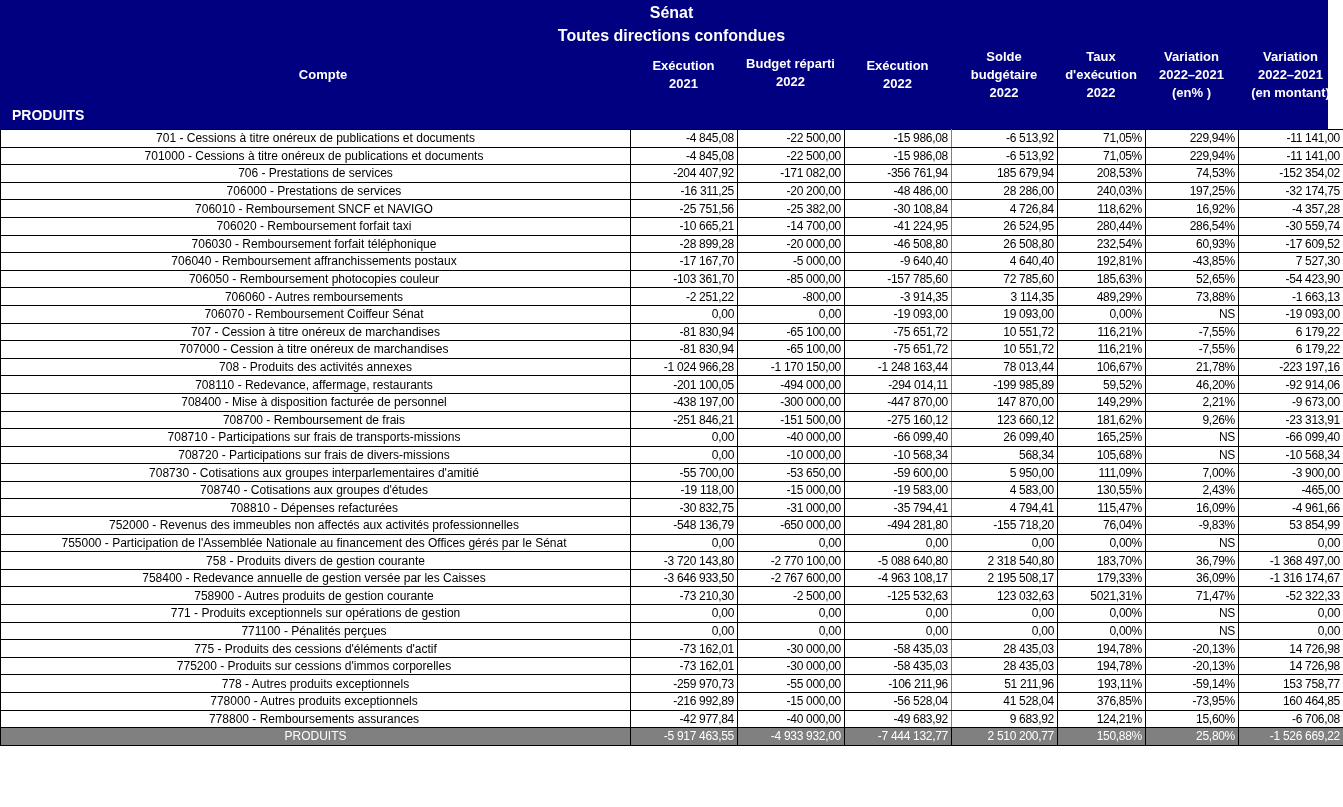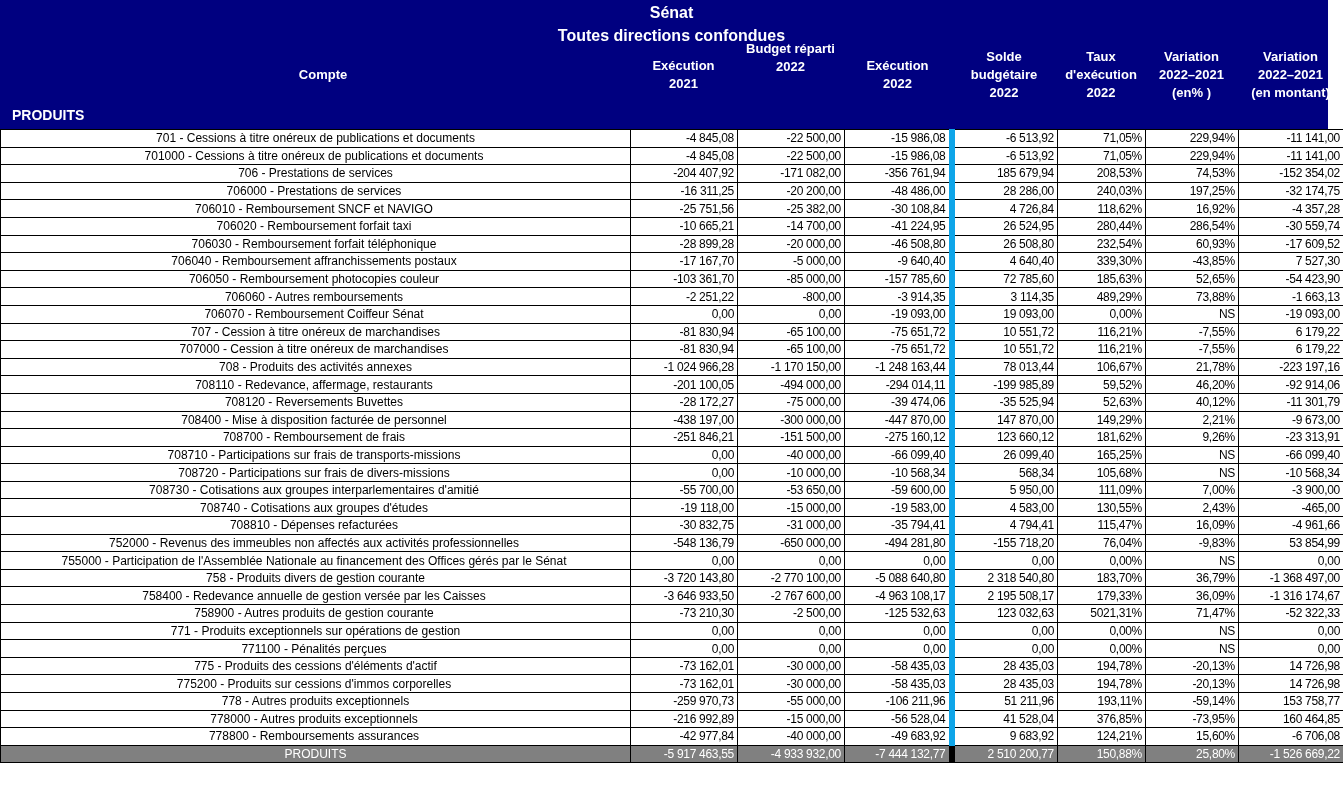--- a/index.html
+++ b/index.html
@@ -8,34 +8,34 @@
   .header { background:#000080; color:#ffffff; height:129px; position:relative; }
   .title1 { position:absolute; top:4px; left:0; width:1343px; text-align:center; font-weight:bold; font-size:16px; }
   .title2 { position:absolute; top:27px; left:0; width:1343px; text-align:center; font-weight:bold; font-size:16px; }
   .hcol { position:absolute; top:48px; font-weight:bold; font-size:13px; text-align:center; line-height:18px; white-space:pre-line; }
   .section { position:absolute; left:12px; top:107px; font-weight:bold; font-size:14px; }
   table { border-collapse:collapse; table-layout:fixed; width:1343px; font-family:"Liberation Sans Narrow","Liberation Sans", sans-serif; font-size:12px; }
   td { border:1px solid #000; height:16.6px; padding:0 3px; white-space:nowrap; overflow:hidden; line-height:16px; }
   td.num { text-align:right; letter-spacing:-0.3px; }
   td.label { text-align:center; }
   tr.sub td.label { padding-left:0; }
-  td.thick { border-right:6px solid #0ea5e9; }
+  td.thick { border-right:1px solid #0ea5e9; }
   tr.total td { background:#808080; color:#ffffff; border-color:#000; }
 </style>
 </head>
 <body>
 
 <div class="sheet">
   <div class="header">
     <div class="title1">Sénat</div>
     <div class="title2">Toutes directions confondues</div>
     <div class="hcol" style="left:8px;width:630px;top:66px;">Compte</div>
     <div class="hcol" style="left:630px;width:107px;top:57px;">Exécution
 2021</div>
-    <div class="hcol" style="left:737px;width:107px;top:40px;">Budget réparti
+    <div class="hcol" style="left:737px;width:107px;top:55px;">Budget réparti
 2022</div>
     <div class="hcol" style="left:844px;width:107px;top:57px;">Exécution
 2022</div>
     <div class="hcol" style="left:951px;width:106px;">Solde
 budgétaire
 2022</div>
     <div class="hcol" style="left:1057px;width:88px;">Taux
 d'exécution
 2022</div>
     <div class="hcol" style="left:1145px;width:93px;">Variation
@@ -128,21 +128,21 @@
           <td class="num">232,54%</td>
           <td class="num">60,93%</td>
           <td class="num">-17 609,52</td>
         </tr>
         <tr class="sub">
           <td class="label">706040 - Remboursement affranchissements postaux</td>
           <td class="num">-17 167,70</td>
           <td class="num">-5 000,00</td>
           <td class="num thick">-9 640,40</td>
           <td class="num">4 640,40</td>
-          <td class="num">339,30%</td>
+          <td class="num">192,81%</td>
           <td class="num">-43,85%</td>
           <td class="num">7 527,30</td>
         </tr>
         <tr class="sub">
           <td class="label">706050 - Remboursement photocopies couleur</td>
           <td class="num">-103 361,70</td>
           <td class="num">-85 000,00</td>
           <td class="num thick">-157 785,60</td>
           <td class="num">72 785,60</td>
           <td class="num">185,63%</td>
@@ -201,30 +201,20 @@
         </tr>
         <tr class="sub">
           <td class="label">708110 - Redevance, affermage, restaurants</td>
           <td class="num">-201 100,05</td>
           <td class="num">-494 000,00</td>
           <td class="num thick">-294 014,11</td>
           <td class="num">-199 985,89</td>
           <td class="num">59,52%</td>
           <td class="num">46,20%</td>
           <td class="num">-92 914,06</td>
-        </tr>
-        <tr class="sub">
-          <td class="label">708120 - Reversements Buvettes</td>
-          <td class="num">-28 172,27</td>
-          <td class="num">-75 000,00</td>
-          <td class="num thick">-39 474,06</td>
-          <td class="num">-35 525,94</td>
-          <td class="num">52,63%</td>
-          <td class="num">40,12%</td>
-          <td class="num">-11 301,79</td>
         </tr>
         <tr class="sub">
           <td class="label">708400 - Mise à disposition facturée de personnel</td>
           <td class="num">-438 197,00</td>
           <td class="num">-300 000,00</td>
           <td class="num thick">-447 870,00</td>
           <td class="num">147 870,00</td>
           <td class="num">149,29%</td>
           <td class="num">2,21%</td>
           <td class="num">-9 673,00</td>

